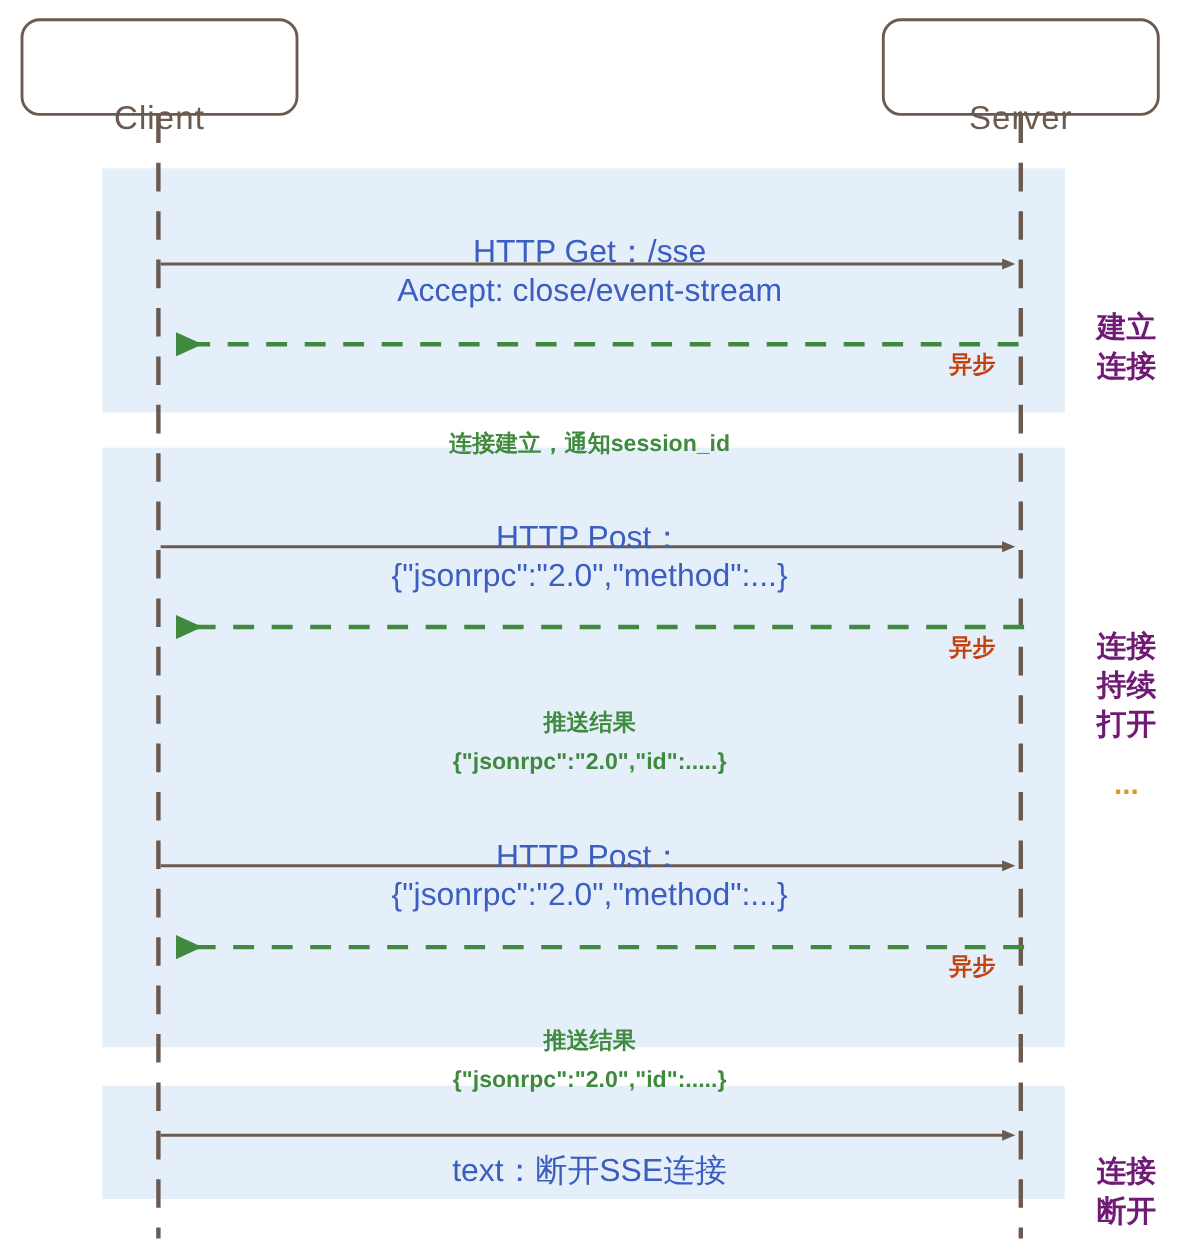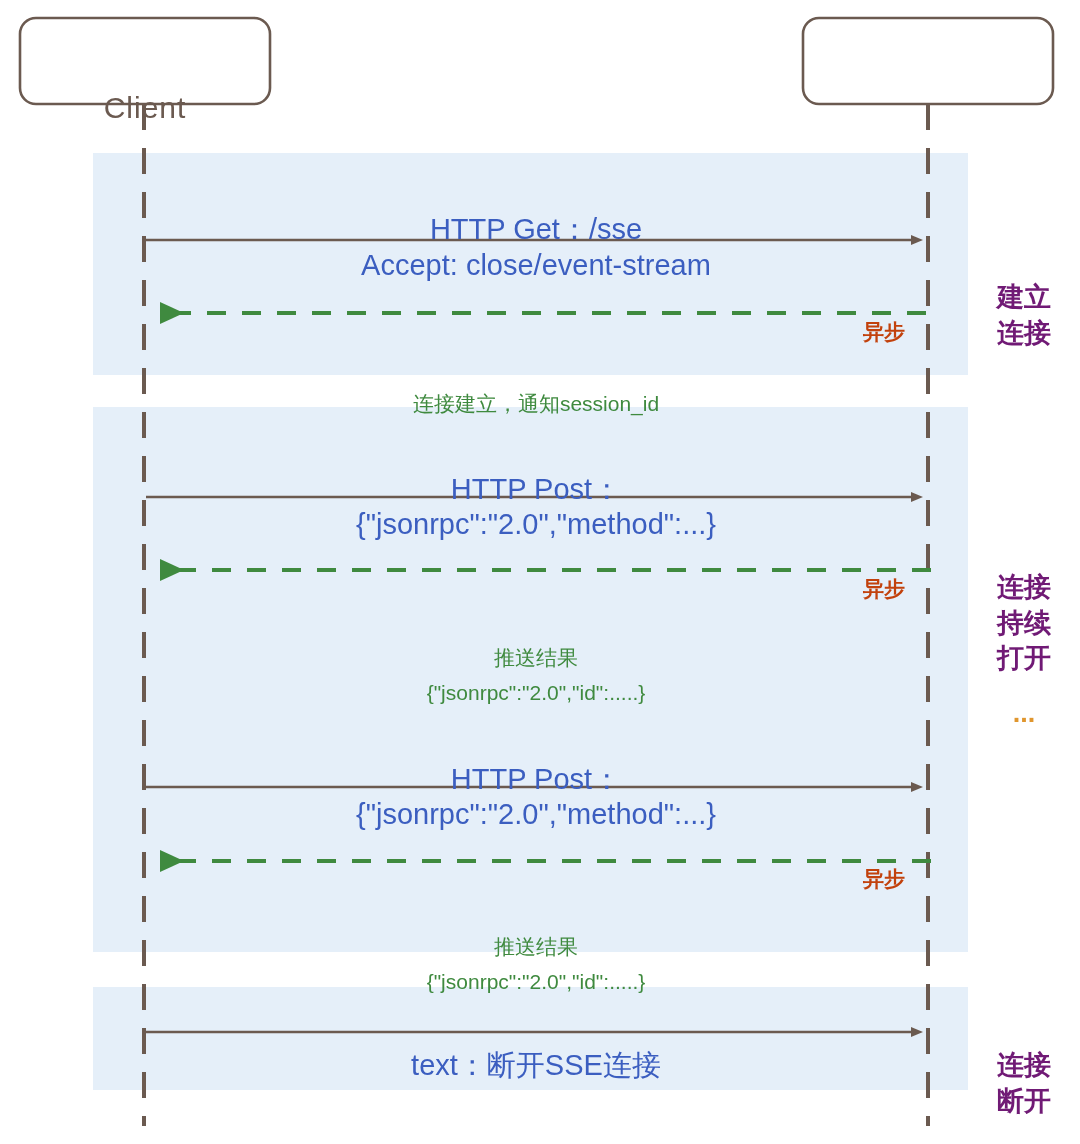--- a/index.html
+++ b/index.html
@@ -42,21 +42,21 @@
     letter-spacing: 1px;
   }
   .msg-blue {
     font-size: 29px;
     color: #3b5ec0;
     font-weight: 400;
   }
   .msg-green {
     font-size: 21px;
     color: #3f8a3f;
-    font-weight: 400;
+    font-weight: 700;
   }
   .async-lbl {
     font-size: 21px;
     color: #c2410c;
     font-weight: 700;
   }
   .phase-lbl {
     position: absolute;
     text-align: center;
     font-size: 27px;
@@ -113,20 +113,21 @@
   <line x1="146" y1="787" x2="912" y2="787" stroke="#6b5a50" stroke-width="2.6" marker-end="url(#arrow-solid)"></line>
 
   <line x1="931" y1="861" x2="160" y2="861" stroke="#3f8a3f" stroke-width="4" stroke-dasharray="19 16" marker-end="url(#arrow-dashed)"></line>
 
   <line x1="146" y1="1032" x2="912" y2="1032" stroke="#6b5a50" stroke-width="2.6" marker-end="url(#arrow-solid)"></line>
 </svg>
 
 <div class="overlay">
 
   <div class="lbl participant-label" style="left:20px; top:42px; width:250px;">Client</div>
+  <div class="lbl participant-label" style="left:803px; top:42px; width:250px;">Server</div>
 
   <div class="lbl msg-blue" style="left:144px; top:164px; width:784px;">HTTP Get：/sse</div>
   <div class="lbl msg-blue" style="left:144px; top:200px; width:784px;">Accept: close/event-stream</div>
 
   <div class="lbl async-lbl" style="left:844px; top:272px; width:80px;">异步</div>
 
   <div class="lbl msg-green" style="left:144px; top:344px; width:784px;">连接建立，通知session_id</div>
 
   <div class="lbl msg-blue" style="left:144px; top:424px; width:784px;">HTTP Post：</div>
   <div class="lbl msg-blue" style="left:144px; top:459px; width:784px;">{"jsonrpc":"2.0","method":...}</div>

